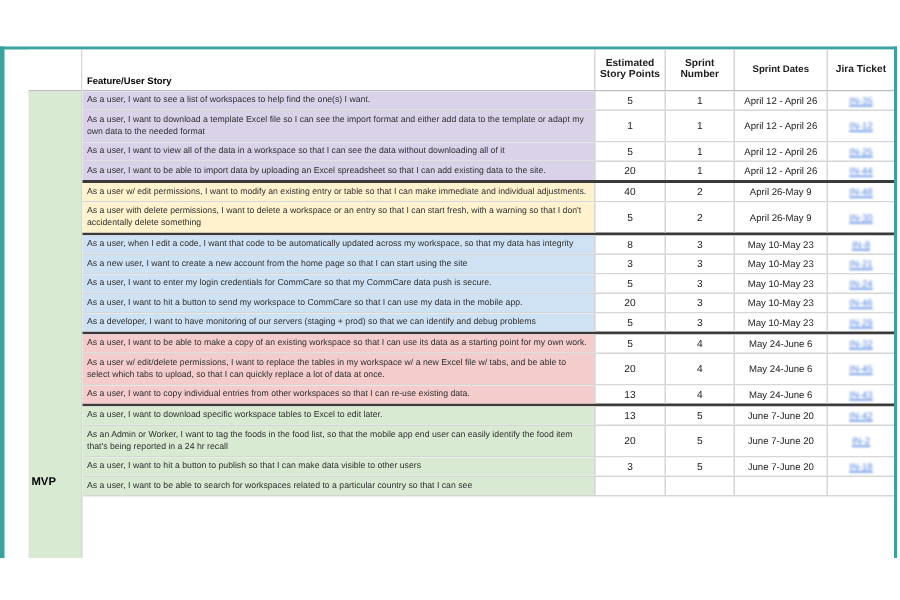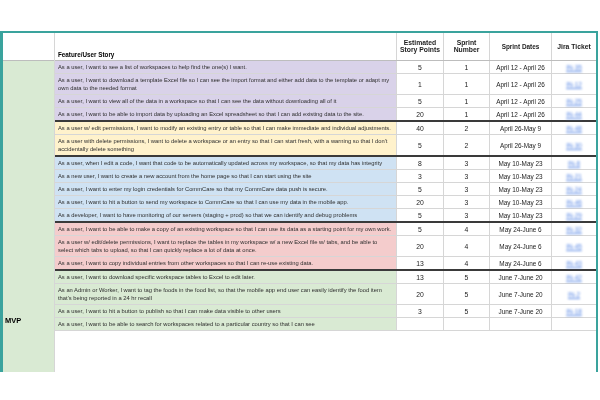--- a/index.html
+++ b/index.html
@@ -11,21 +11,21 @@
     font-family:"Liberation Sans", sans-serif;position:relative;
   }
   .frame{
     position:absolute;left:0;top:31px;width:598px;height:341px;
     border-top:2px solid var(--teal);
     border-left:3px solid var(--teal);
     border-right:2px solid var(--teal);
     background:#fff;display:flex;overflow:hidden;
   }
   
-  .mvp-col{width:52px;flex:0 0 52px;display:flex;flex-direction:column;border-right:1px solid var(--grid);}
+  .mvp-col{width:52px;flex:0 0 52px;display:flex;flex-direction:column;border-right:1px solid var(--grid);padding-left:16px;}
   .mvp-header-spacer{height:28px;flex:0 0 28px;background:#fff;border-bottom:1px solid #bdbdbd;}
   .mvp-cell{flex:1;background:#d9ead3;position:relative;}
   .mvp-label{
     position:absolute;top:255px;left:2px;font-size:7.5px;font-weight:bold;color:#000;
   }
   
   .grid{flex:1;display:flex;flex-direction:column;}
   .header-row{display:flex;height:28px;flex:0 0 28px;border-bottom:1px solid #bdbdbd;background:#fff;}
   .hcell{
     display:flex;align-items:flex-end;justify-content:center;text-align:center;

